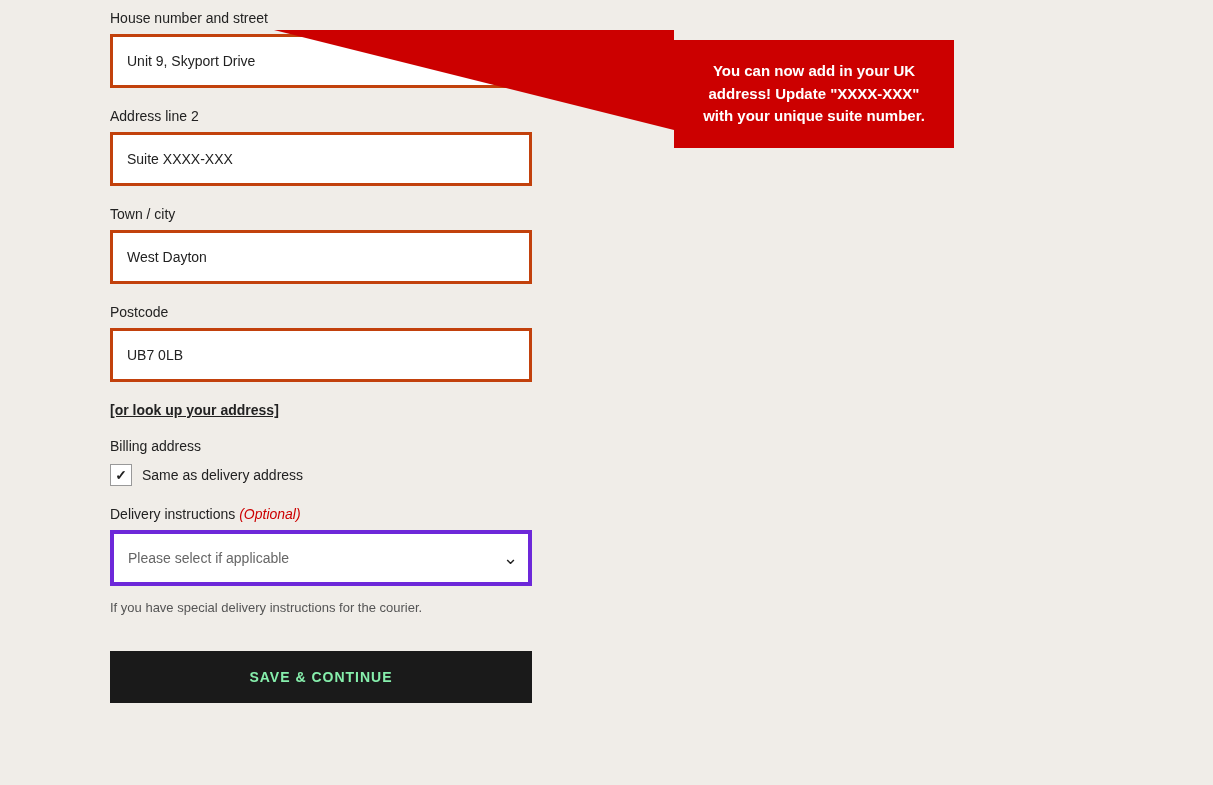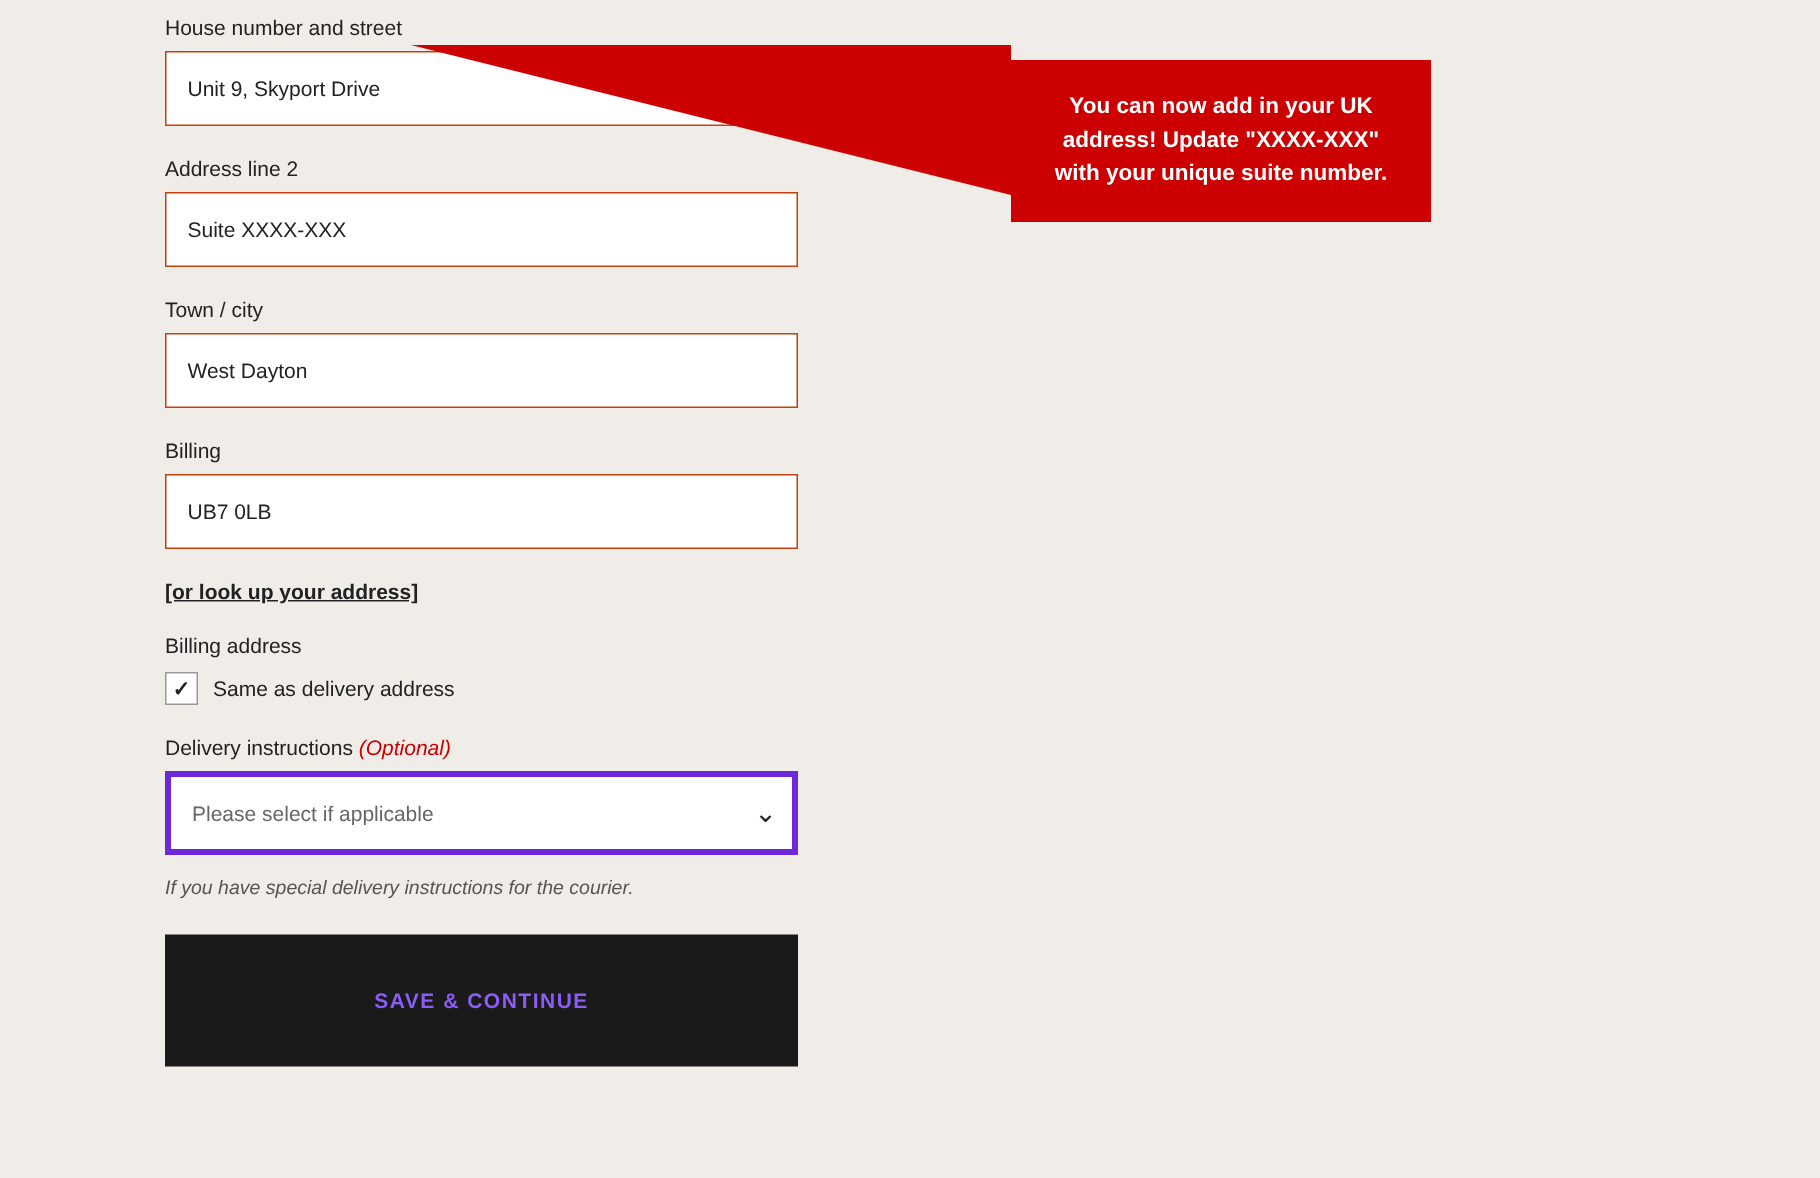--- a/index.html
+++ b/index.html
@@ -50,21 +50,21 @@
       display: block;
       margin-bottom: 8px;
       font-size: 14px;
       color: #222;
       font-weight: normal;
     }
 
     .form-input {
       width: 100%;
       max-width: 640px;
-      border: 1px solid #c2410c;
+      border: 3px solid #c2410c;
       background-color: #fff;
       padding: 16px 14px;
       font-size: 14px;
       color: #222;
       outline: none;
       display: block;
     }
 
     .lookup-link {
       display: inline-block;
@@ -156,32 +156,31 @@
       top: 50%;
       transform: translateY(-50%);
       pointer-events: none;
       font-size: 18px;
       color: #222;
     }
 
     .courier-note {
       font-size: 13px;
       color: #555;
-      margin-bottom: 24px;
-      font-style: italic;
+      margin-bottom: 36px;
     }
 
     .save-button {
       display: block;
       width: 100%;
       max-width: 640px;
       background-color: #1a1a1a;
-      color: #8b5cf6;
+      color: #86efac;
       border: none;
-      padding: 36px;
+      padding: 18px;
       font-size: 14px;
       font-weight: bold;
       letter-spacing: 1px;
       cursor: pointer;
       text-align: center;
       text-transform: uppercase;
     }
 
     
     .tooltip-callout {
@@ -233,21 +232,21 @@
     </div>
 
     
     <div class="form-group">
       <label class="form-label">Town / city</label>
       <input type="text" class="form-input" value="West Dayton" style="">
     </div>
 
     
     <div class="form-group">
-      <label class="form-label">Billing</label>
+      <label class="form-label">Postcode</label>
       <input type="text" class="form-input" value="UB7 0LB" style="">
     </div>
 
     
     <a class="lookup-link">[or look up your address]</a>
 
     
     <div class="billing-section">
       <span class="billing-label">Billing address</span>
       <div class="checkbox-row">

